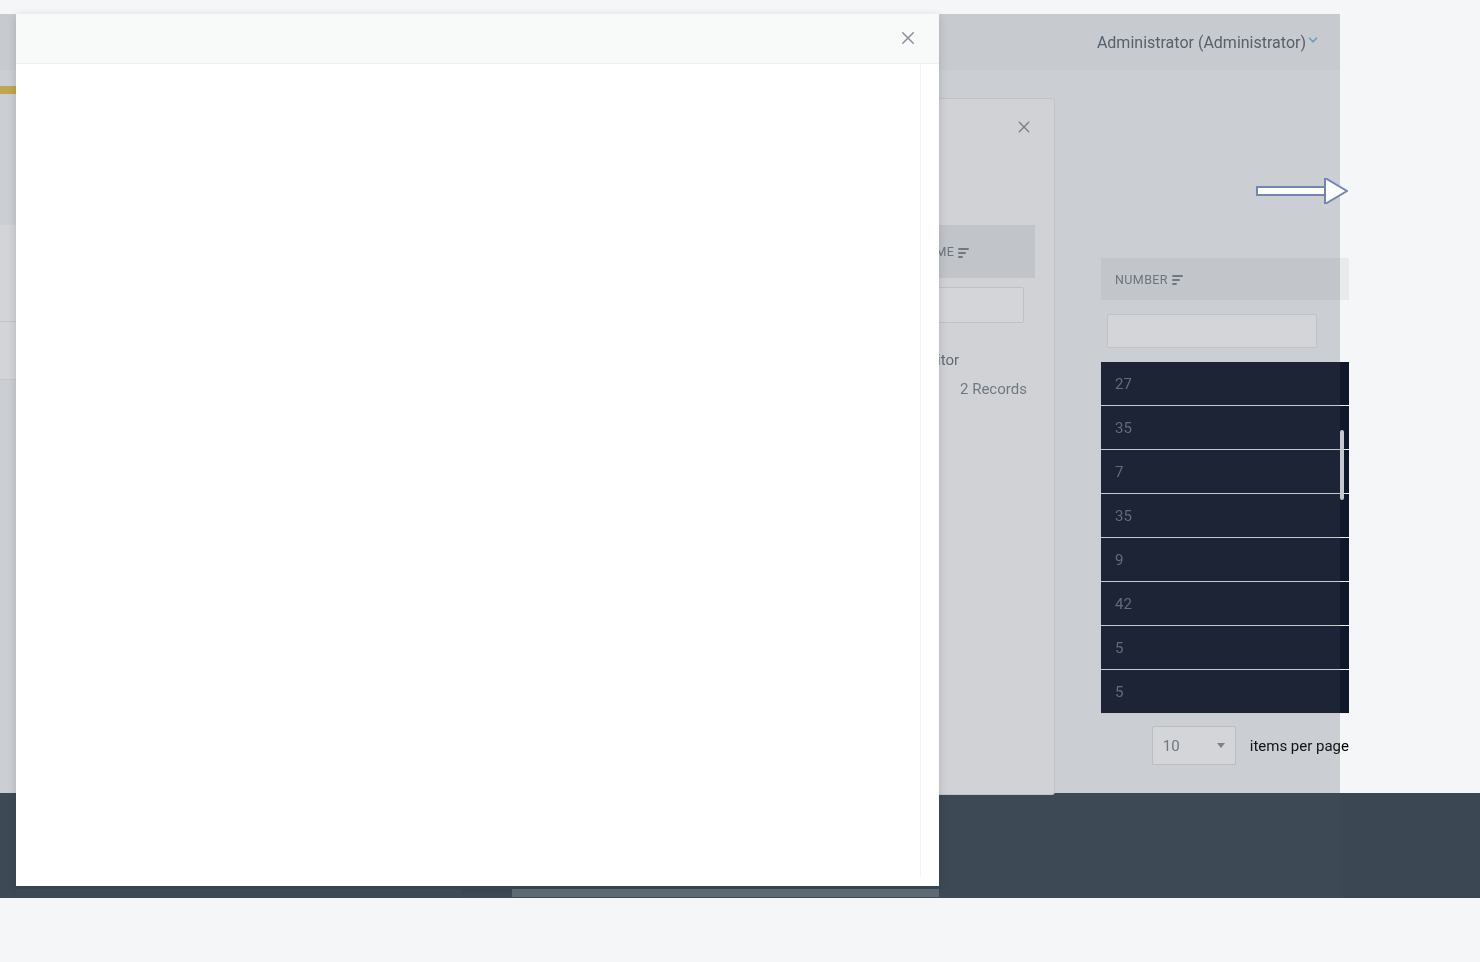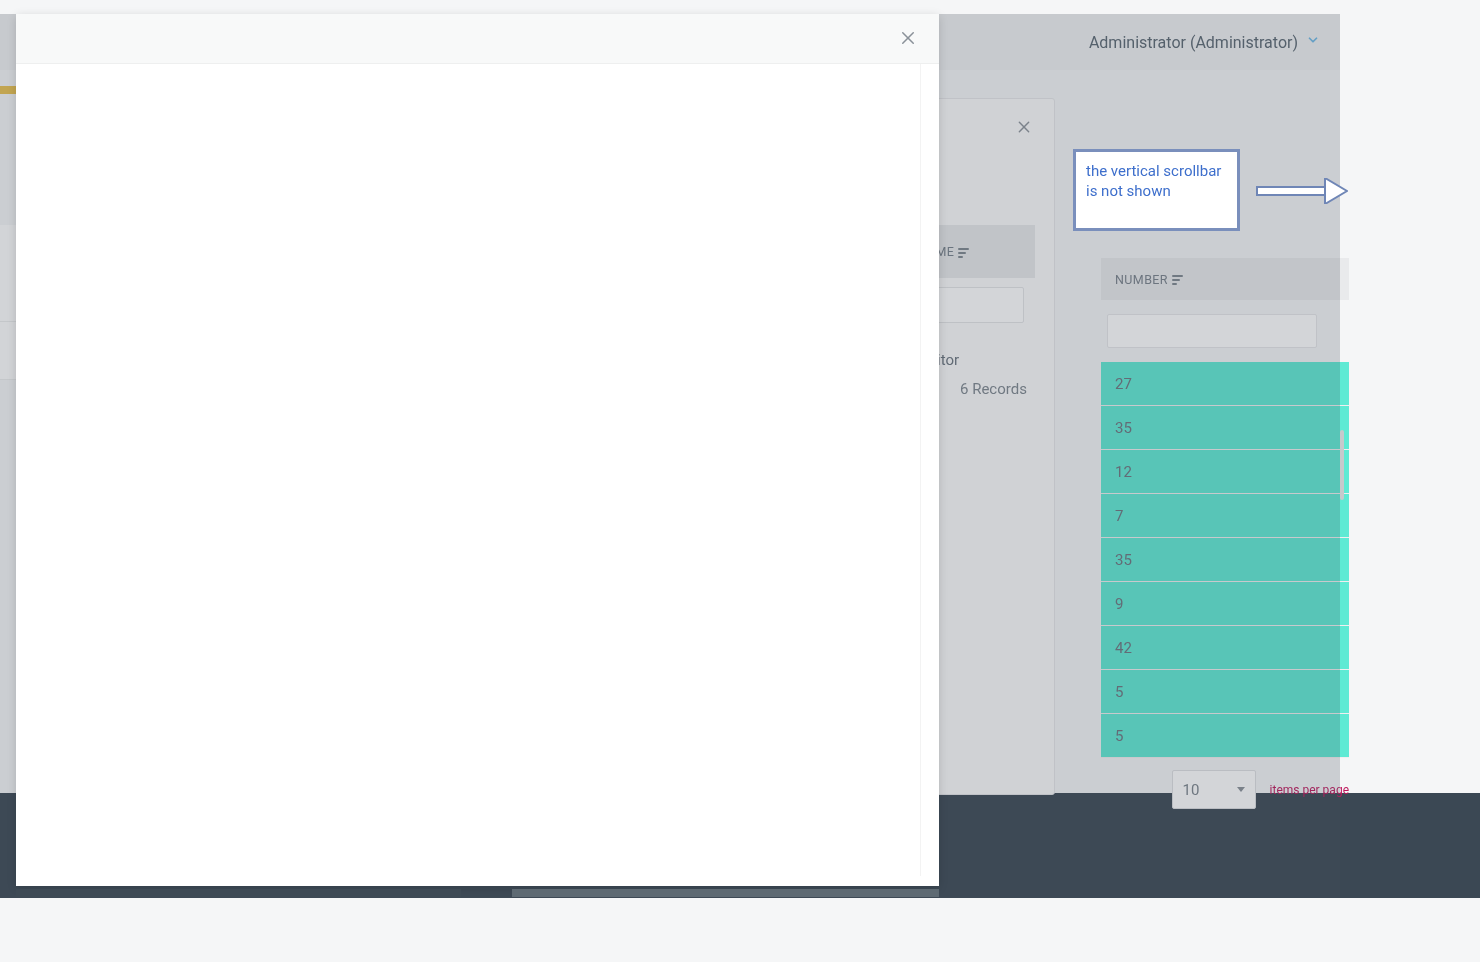--- a/index.html
+++ b/index.html
@@ -25,21 +25,20 @@
       display: flex;
       justify-content: flex-end;
       align-items: center;
       padding-right: 20px;
     }
     .user-menu {
       color: #5a6772;
       font-size: 16px;
       display: flex;
       align-items: flex-start;
-      gap: 8px;
       cursor: pointer;
     }
     .chevron-down {
       color: #6fb9e6;
       font-size: 16px;
       line-height: 1;
     }
     .bg-modal-panel {
       position: absolute;
       top: 98px;
@@ -148,21 +147,21 @@
       border-radius: 2px;
     }
     .right-data-cell {
       height: 44px;
       border-bottom: 1px solid #efeff0;
       display: flex;
       align-items: center;
       padding-left: 14px;
       color: #6c767f;
       font-size: 15px;
-      background: #5eead4;
+      background: #0f172a;
     }
     .pagination-row {
       display: flex;
       align-items: center;
       justify-content: flex-end;
       gap: 14px;
       padding: 12px 0 0 0;
     }
     .page-size-select {
       width: 84px;
@@ -180,22 +179,22 @@
       gap: 15px;
     }
     .caret {
       width: 0;
       height: 0;
       border-left: 4px solid transparent;
       border-right: 4px solid transparent;
       border-top: 5px solid #8a9198;
     }
     .items-per-page-label {
-      color: #be185d;
-      font-size: 12px;
+      color: #000000;
+      font-size: 15px;
     }
     .bottom-dark-bar {
       position: absolute;
       left: 0;
       right: 0;
       top: 793px;
       height: 105px;
       background: #3b4854;
     }
     .annotation-box {
@@ -351,44 +350,41 @@
   <div class="bg-col-header-cell">
     <span>AME</span>
     <span class="sort-glyph">
       <span class="l1"></span>
         <span class="l2"></span>
         <span class="l3"></span>
     </span>
   </div>
   <div class="bg-filter-input"></div>
   <div class="bg-cell-value">itor</div>
-  <div class="bg-records-text">6 Records</div>
+  <div class="bg-records-text">2 Records</div>
 
   <div class="right-table-area">
     <div class="right-header-row">
       <span>NUMBER</span>
       <span class="sort-glyph">
         <span class="l1"></span>
           <span class="l2"></span>
           <span class="l3"></span>
       </span>
     </div>
     <div class="right-filter-row">
       <div class="right-filter-input"></div>
     </div>
     <div class="right-data-cell">
         <span>27</span>
       </div>
     <div class="right-data-cell">
         <span>35</span>
       </div>
     <div class="right-data-cell">
-        <span>12</span>
-      </div>
-    <div class="right-data-cell">
         <span>7</span>
       </div>
     <div class="right-data-cell">
         <span>35</span>
       </div>
     <div class="right-data-cell">
         <span>9</span>
       </div>
     <div class="right-data-cell">
         <span>42</span>
@@ -405,23 +401,20 @@
         <span class="caret"></span>
       </div>
       <span class="items-per-page-label">items per page</span>
     </div>
   </div>
 
   <div class="right-viewport-scrollbar"></div>
 
   <div class="backdrop-dim"></div>
 
-  <div class="annotation-box">
-    <span>the vertical scrollbar is not shown</span>
-  </div>
   <div class="annotation-arrow">
     <svg viewBox="0 0 90 26">
       <rect x="0" y="9" width="70" height="8" fill="#fff" stroke="#6f86b6" stroke-width="2"></rect>
       <polygon points="68,0 90,13 68,26" fill="#fff" stroke="#6f86b6" stroke-width="2"></polygon>
     </svg>
   </div>
 
 </div>
 
 <div class="front-modal">

